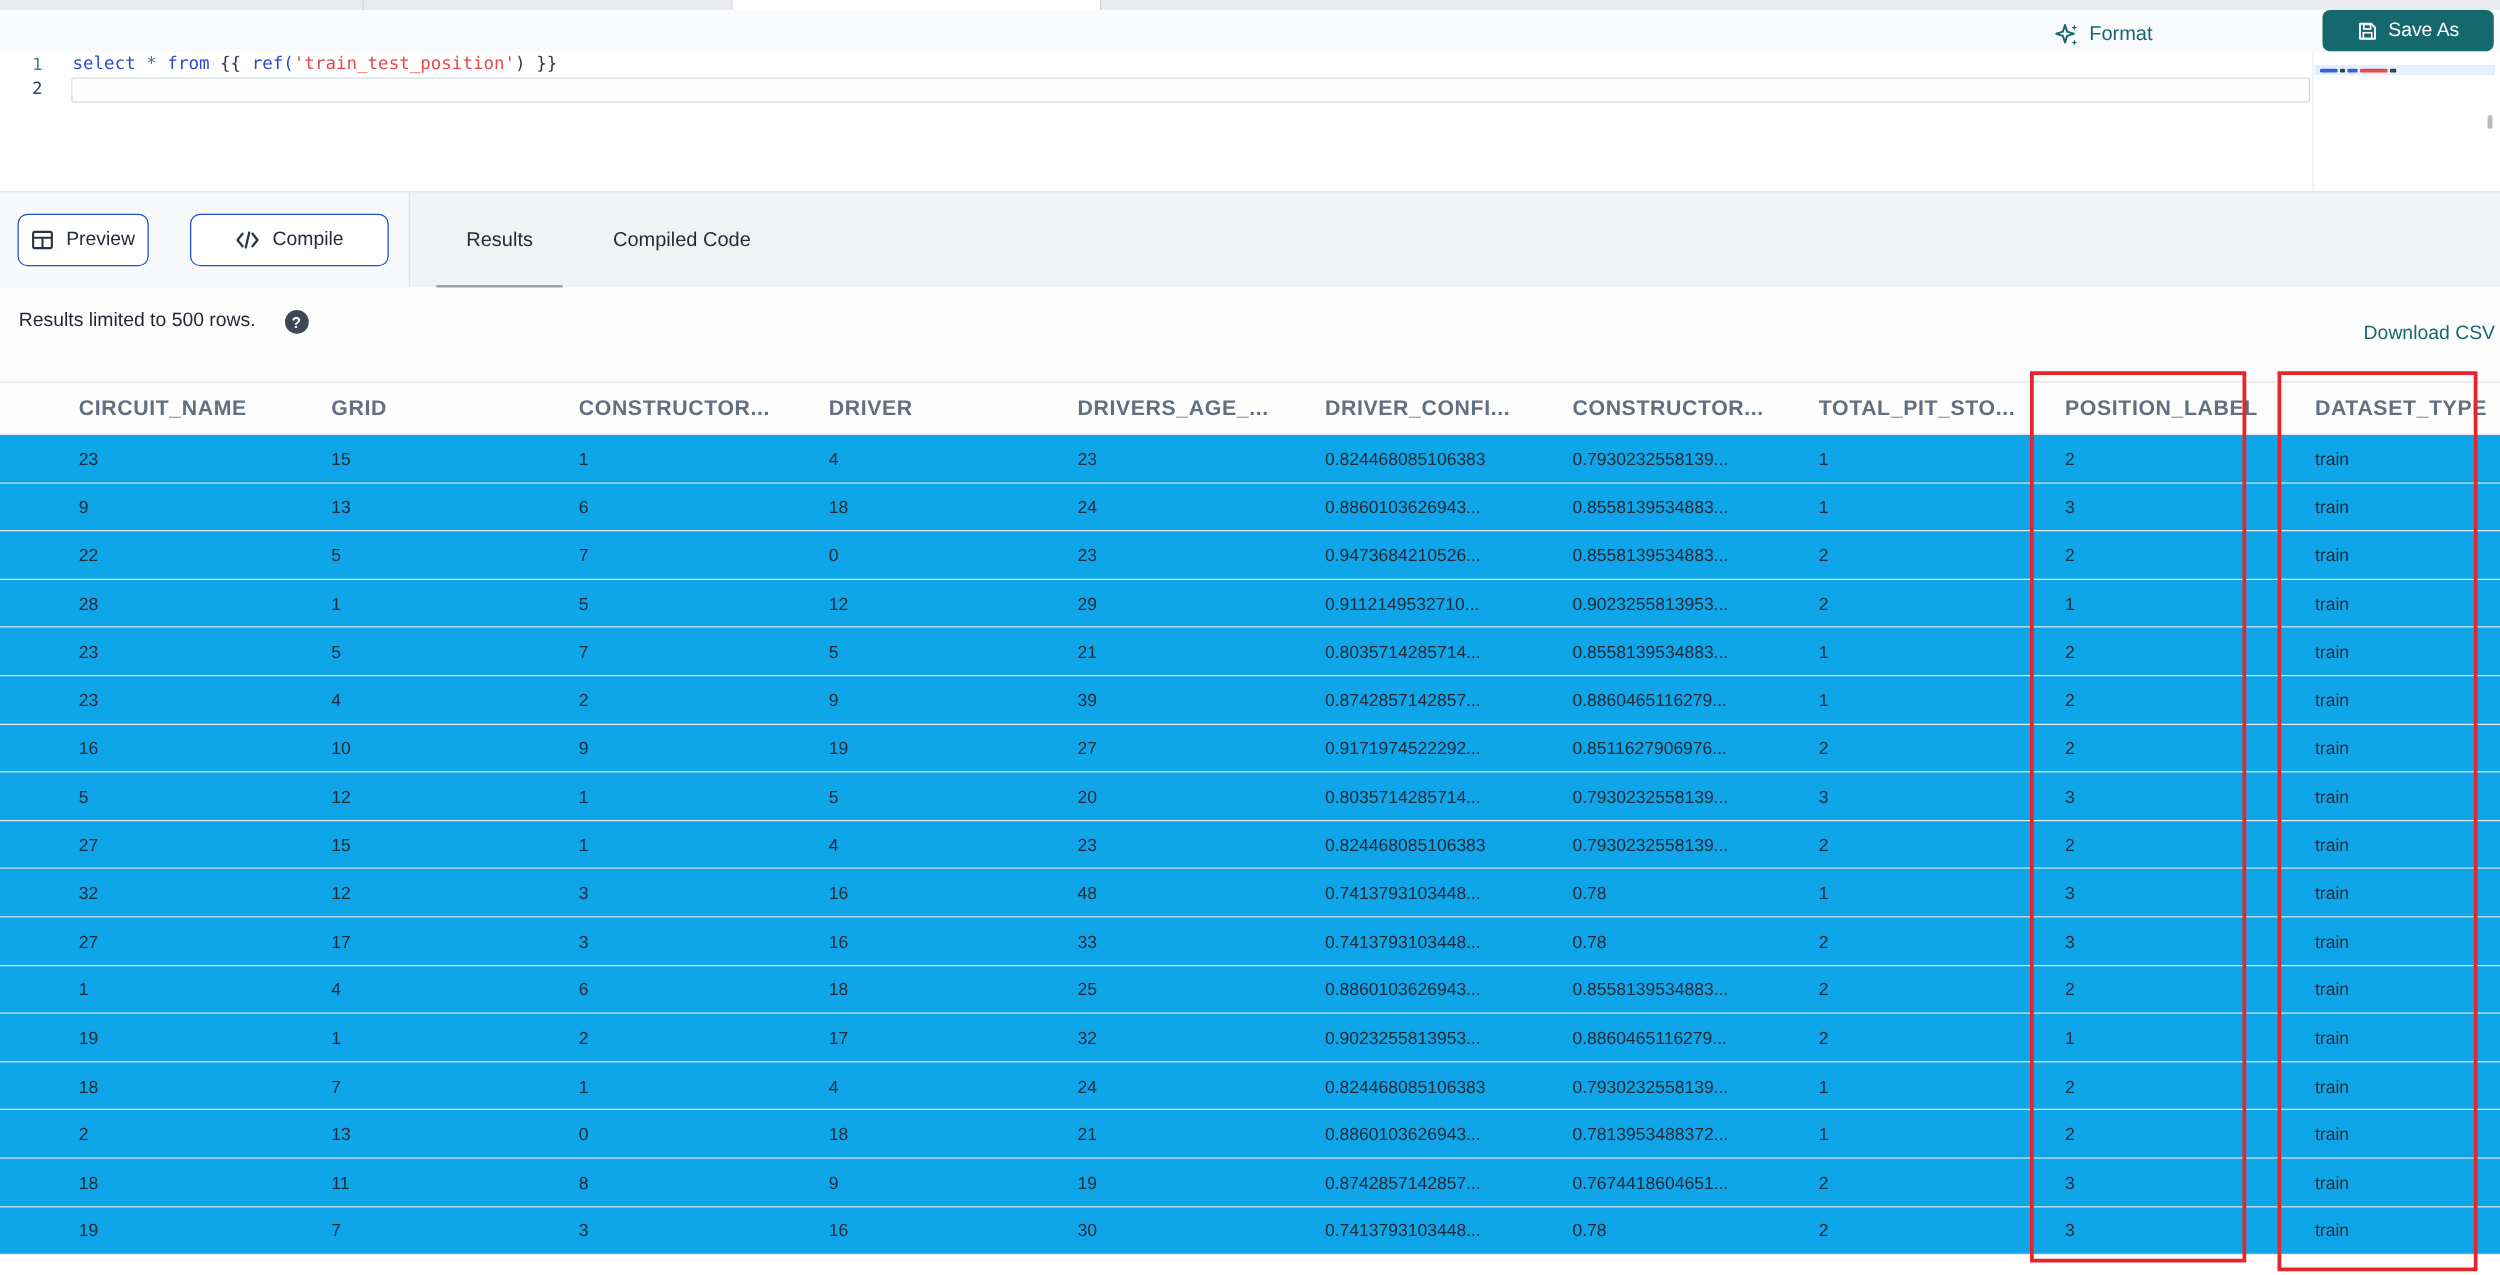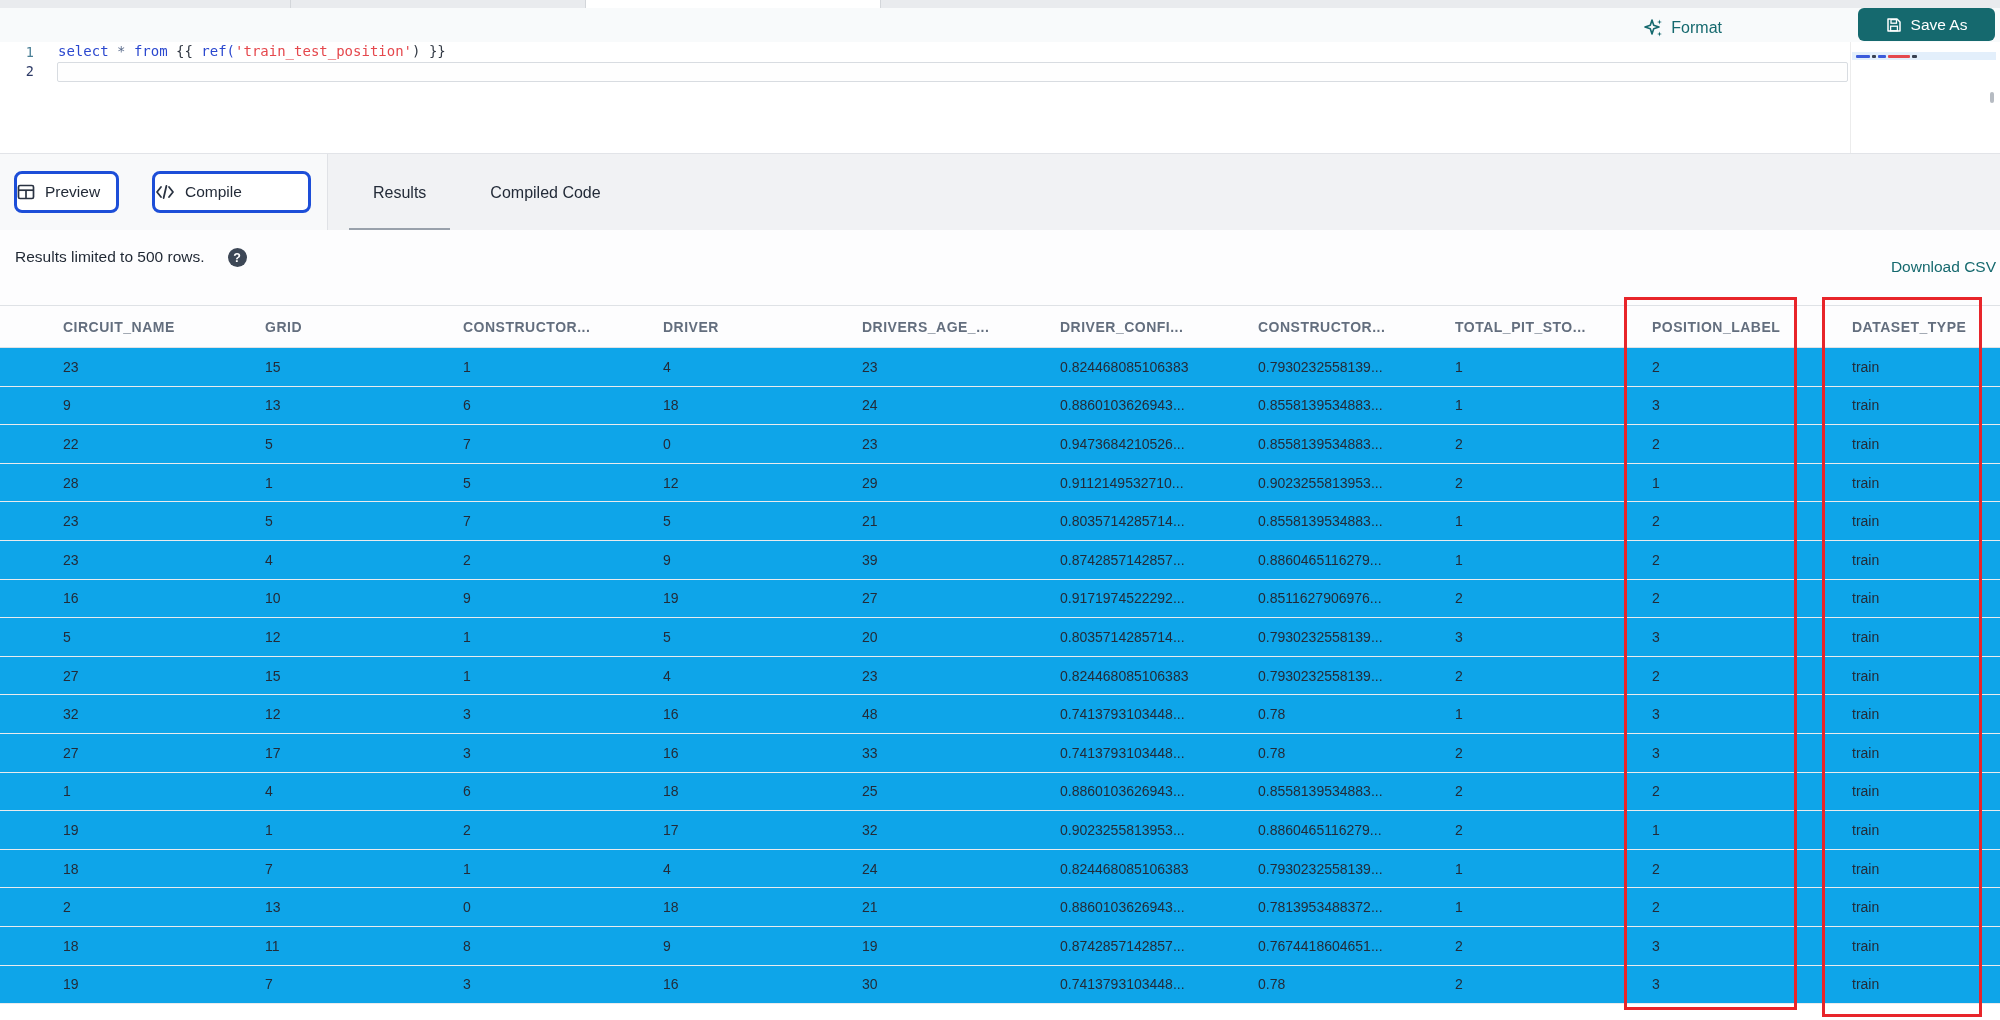--- a/index.html
+++ b/index.html
@@ -32,43 +32,43 @@
   .tok-plain { color:#333a45; }
   .tok-string { color:#e5484d; }
   .minimap { position:absolute; left:1850px; top:0px; width:146px; height:111px; background:#ffffff; border-left:1px solid #ececec; }
   .minimap-hl { position:absolute; left:1px; top:10px; width:144px; height:8px; background:#e3effb; display:flex; align-items:center; }
   .minimap-hl .mseg { height:3px; margin-right:2px; border-radius:1px; }
   .editor-scroll-dot { position:absolute; right:2px; top:50px; width:4px; height:11px; background:#b6bbc2; border-radius:2px; }
 
   
   .panel { position:absolute; left:0; top:153px; width:2000px; height:77px; background:#f1f2f4; border-top:1px solid #e2e4e8; }
   .panel-left { position:absolute; left:0; top:0; width:328px; height:77px; background:#f8f9fa; border-right:1px solid #e0e2e6; }
-  .btn { position:absolute; top:17px; height:42px; background:#ffffff; border:3px solid #1d4ed8; border-radius:8px;
-         display:flex; align-items:center; gap:10px; font-size:15.5px; color:#232b38; cursor:pointer; }
+  .btn { position:absolute; top:17px; height:42px; background:#ffffff; border:1px solid #1d4ed8; border-radius:8px;
+         display:flex; align-items:center; justify-content:center; gap:10px; font-size:15.5px; color:#232b38; cursor:pointer; }
   .btn-preview { left:14px; width:105px; }
   .btn-compile { left:152px; width:159px; }
   .tabs { position:absolute; left:347px; top:0; height:77px; display:flex;gap:12px; }
   .tab { position:relative; height:77px; display:flex; align-items:center; justify-content:center;
          padding:0 26px; font-size:16px; color:#232b38; cursor:pointer; }
   .tab .tab-underline { position:absolute; left:2px; right:2px; bottom:0px; height:3px; background:#99a1ab; }
 
   
   .resultsbar { position:absolute; left:0; top:230px; width:2000px; height:75px; background:#fdfdfe; }
   .results-info { position:absolute; left:15px; top:18px; display:flex; align-items:flex-start; gap:23px;
                   font-size:15.5px; color:#1f2733; }
   .help-icon { width:19px; height:19px; border-radius:50%; background:#3d4756; color:#fff; font-size:12.5px; font-weight:bold;
                display:flex; align-items:center; justify-content:center; cursor:pointer; }
   .download-link { position:absolute; right:4px; top:28px; color:#15696e; font-size:15.5px; cursor:pointer; }
 
   
   .datatable { position:absolute; left:0; top:305px; width:2000px; }
   .thead { display:grid; grid-template-columns:202px 198px 200px 199px 198px 198px 197px 197px 200px 148px;
            height:43px; background:#fdfdfe; border-top:1px solid #dfe2e6; border-bottom:1px solid #dfe2e6;
            padding-left:63px; align-items:center; }
-  .th { font-size:14px; font-weight:bold; color:#636e7e; letter-spacing:0.5px; white-space:nowrap; overflow:hidden; }
+  .th { font-size:17px; font-weight:bold; color:#636e7e; letter-spacing:0.5px; white-space:nowrap; overflow:hidden; }
   .tr { display:grid; grid-template-columns:202px 198px 200px 199px 198px 198px 197px 197px 200px 148px;
         height:38.6px; background:#0ea5e9; border-bottom:1px solid #e9ebee; padding-left:63px; align-items:center; }
   .td { font-size:14px; color:#232b38; white-space:nowrap; overflow:hidden; }
 
   
   .anno-box { position:absolute; border:3px solid #e8252a; background:transparent; pointer-events:none; }
   .anno-box1 { left:1624px; top:297px; width:173px; height:713px; }
   .anno-box2 { left:1822px; top:297px; width:160px; height:720px; }
 
   svg { display:block; }

